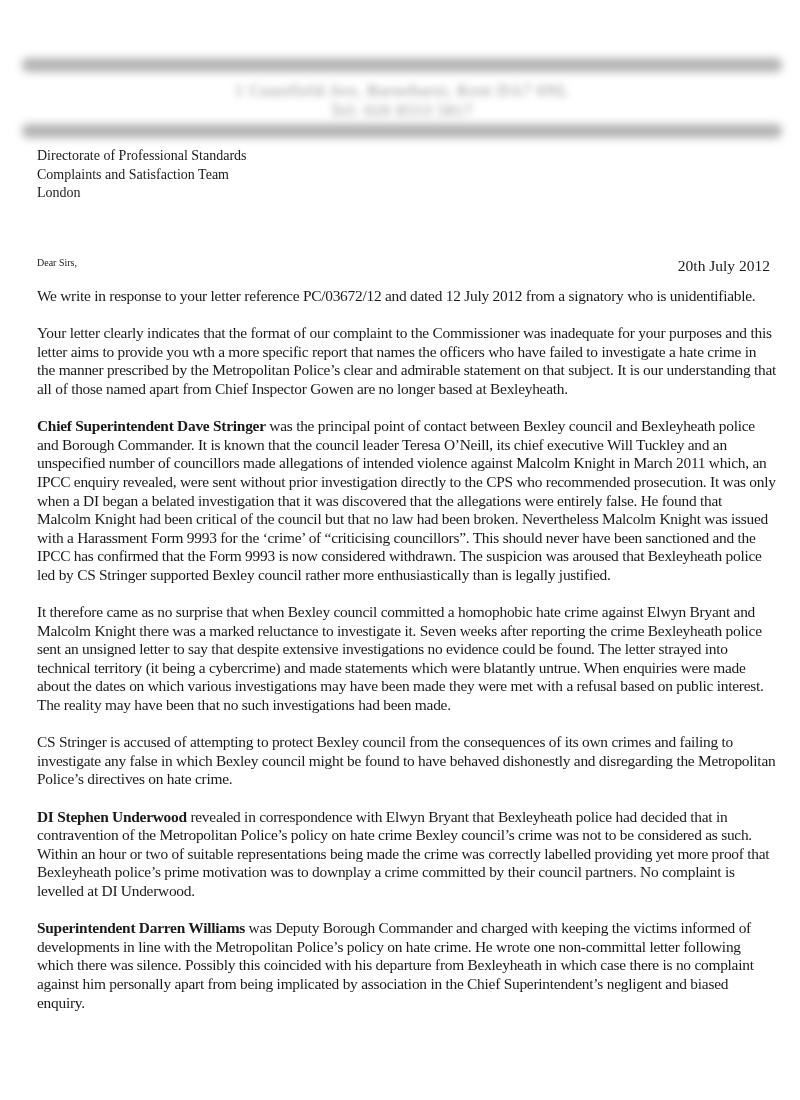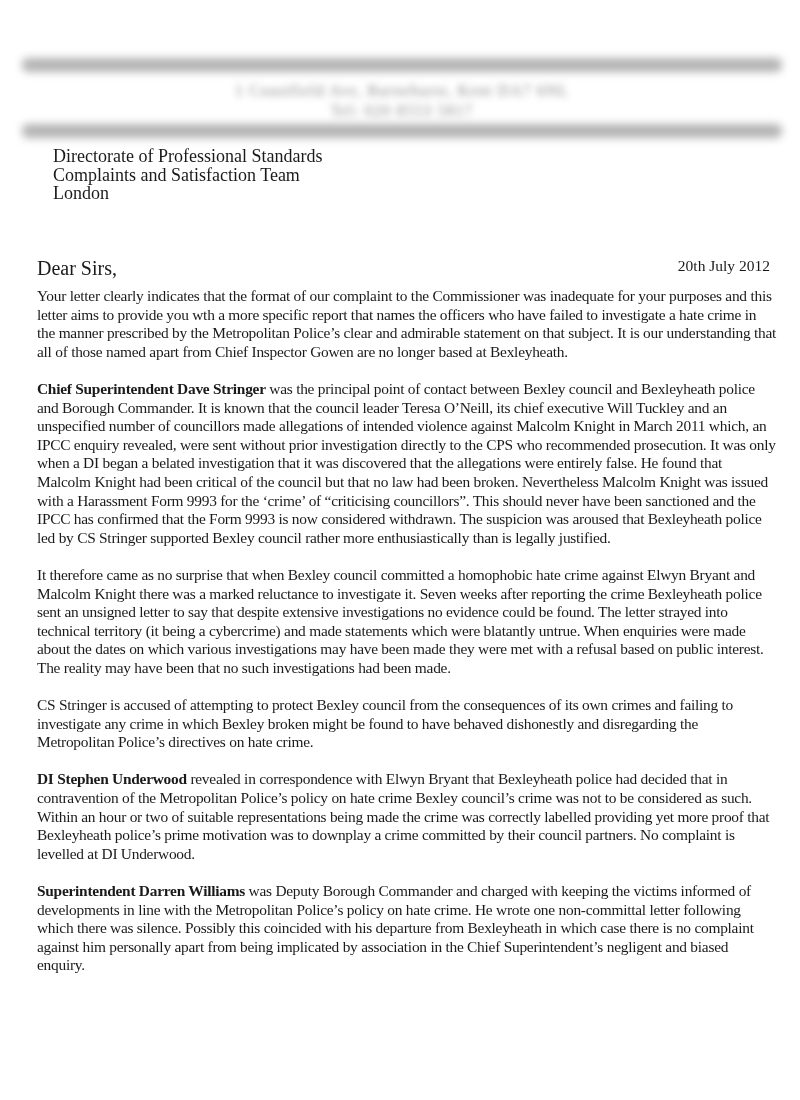--- a/index.html
+++ b/index.html
@@ -43,31 +43,30 @@
       filter: blur(3.5px);
       letter-spacing: 1px;
     }
     .blur-line.l1 { top: 28px; }
     .blur-line.l2 { top: 48px; }
 
     .address {
       position: absolute;
       left: 37px;
       top: 147px;
-      font-size: 18px;
+      font-size: 14px;
       line-height: 18.5px;
-      margin-left: 16px;
     }
     .address div { white-space: nowrap; }
 
     .salutation {
       position: absolute;
       left: 37px;
       top: 257px;
-      font-size: 20px;
+      font-size: 10px;
     }
     .date {
       position: absolute;
       right: 30px;
       top: 257px;
       font-size: 15.5px;
     }
 
     .body {
       position: absolute;
@@ -99,30 +98,33 @@
   <div>Directorate of Professional Standards</div>
   <div>Complaints and Satisfaction Team</div>
   <div>London</div>
 </div>
 
 <div class="salutation">Dear Sirs,</div>
 <div class="date">20th July 2012</div>
 
 <div class="body">
   <p>
+    <b></b><span>We write in response to your letter reference PC/03672/12 and dated 12 July 2012 from a signatory who is unidentifiable.</span>
+  </p>
+  <p>
     <b></b><span>Your letter clearly indicates that the format of our complaint to the Commissioner was inadequate for your purposes and this letter aims to provide you wth a more specific report that names the officers who have failed to investigate a hate crime in the manner prescribed by the Metropolitan Police’s clear and admirable statement on that subject. It is our understanding that all of those named apart from Chief Inspector Gowen are no longer based at Bexleyheath.</span>
   </p>
   <p>
     <b>Chief Superintendent Dave Stringer</b><span> was the principal point of contact between Bexley council and Bexleyheath police and Borough Commander. It is known that the council leader Teresa O’Neill, its chief executive Will Tuckley and an unspecified number of councillors made allegations of intended violence against Malcolm Knight in March 2011 which, an IPCC enquiry revealed, were sent without prior investigation directly to the CPS who recommended prosecution. It was only when a DI began a belated investigation that it was discovered that the allegations were entirely false. He found that Malcolm Knight had been critical of the council but that no law had been broken. Nevertheless Malcolm Knight was issued with a Harassment Form 9993 for the ‘crime’ of “criticising councillors”. This should never have been sanctioned and the IPCC has confirmed that the Form 9993 is now considered withdrawn. The suspicion was aroused that Bexleyheath police led by CS Stringer supported Bexley council rather more enthusiastically than is legally justified.</span>
   </p>
   <p>
     <b></b><span>It therefore came as no surprise that when Bexley council committed a homophobic hate crime against Elwyn Bryant and Malcolm Knight there was a marked reluctance to investigate it. Seven weeks after reporting the crime Bexleyheath police sent an unsigned letter to say that despite extensive investigations no evidence could be found. The letter strayed into technical territory (it being a cybercrime) and made statements which were blatantly untrue. When enquiries were made about the dates on which various investigations may have been made they were met with a refusal based on public interest. The reality may have been that no such investigations had been made.</span>
   </p>
   <p>
-    <b></b><span>CS Stringer is accused of attempting to protect Bexley council from the consequences of its own crimes and failing to investigate any crime in which Bexley broken might be found to have behaved dishonestly and disregarding the Metropolitan Police’s directives on hate crime.</span>
+    <b></b><span>CS Stringer is accused of attempting to protect Bexley council from the consequences of its own crimes and failing to investigate any false in which Bexley council might be found to have behaved dishonestly and disregarding the Metropolitan Police’s directives on hate crime.</span>
   </p>
   <p>
     <b>DI Stephen Underwood</b><span> revealed in correspondence with Elwyn Bryant that Bexleyheath police had decided that in contravention of the Metropolitan Police’s policy on hate crime Bexley council’s crime was not to be considered as such. Within an hour or two of suitable representations being made the crime was correctly labelled providing yet more proof that Bexleyheath police’s prime motivation was to downplay a crime committed by their council partners. No complaint is levelled at DI Underwood.</span>
   </p>
   <p>
     <b>Superintendent Darren Williams</b><span> was Deputy Borough Commander and charged with keeping the victims informed of developments in line with the Metropolitan Police’s policy on hate crime. He wrote one non-committal letter following which there was silence. Possibly this coincided with his departure from Bexleyheath in which case there is no complaint against him personally apart from being implicated by association in the Chief Superintendent’s negligent and biased enquiry.</span>
   </p>
 </div>
 
 </body></html>

